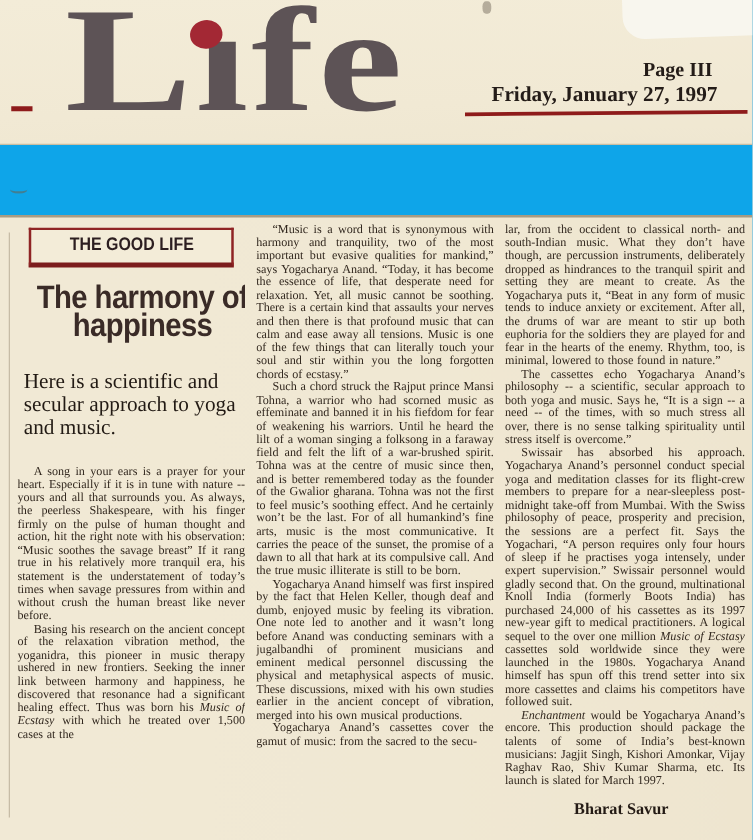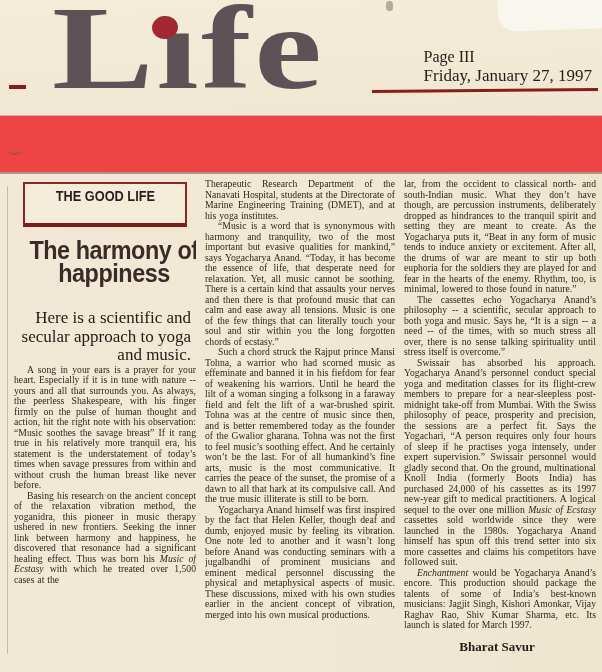--- a/index.html
+++ b/index.html
@@ -1,18 +1,18 @@
 <!DOCTYPE html>
 <html><head>
 <meta charset="utf-8">
 <style>
   html,body{margin:0;padding:0;background:#e9e5d8;}
   .page{
     position:relative; width:602px; height:672px; overflow:hidden;
-    background:#ef4444;
+    background:#0ea5e9;
     font-family:"Liberation Serif", serif;
   }
   
   .masthead{
     position:absolute; left:0; top:0; width:602px; height:115px;
     background:linear-gradient(178deg,#f3ecd8 0%,#f1e9d4 70%,#efe7d1 100%);
     border-bottom:1px solid rgba(150,135,100,0.45);
   }
   .masthead-tear{
     position:absolute; right:-6px; top:-8px; width:110px; height:38px;
@@ -25,22 +25,22 @@
     transform:scaleX(1.28); transform-origin:left top;
   }
   .logo-dot{
     position:absolute; left:100px; top:27px; width:26px; height:23px;
     background:#a32834; border-radius:50%; transform:rotate(-8deg);
   }
   .left-dash{
     position:absolute; left:9px; top:85px; width:17px; height:4px; background:#8e1b1b;
   }
   .dateline{
-    position:absolute; right:10px; top:48px; text-align:left;
-    color:#241c18; font-weight:normal;
+    position:absolute; right:28px; top:48px; text-align:right;
+    color:#241c18; font-weight:bold;
   }
   .page-number{font-size:16px; line-height:18px; padding-right:4px;}
   .date-text{font-size:17px; line-height:20px;}
   .red-rule{
     position:absolute; left:372px; top:89px; width:226px; height:3px;
     background:#8e1b1b; transform:rotate(-0.5deg);
   }
   .smudge{position:absolute; left:386px; top:1px; width:7px; height:10px;
     background:rgba(120,110,95,0.5); border-radius:40%;}
   
@@ -54,40 +54,40 @@
     background:rgba(120,105,80,0.35);
   }
   .col{position:absolute; overflow:hidden;}
   .col1{left:14px; top:8px; width:182px; height:488px;}
   .col2{left:205px; top:5px; width:190px; height:492px;}
   .col3{left:404px; top:5px; width:192px; height:492px;}
   
   .kicker-box{
     width:160px; margin:0 auto; border:2px solid #8f2424; border-bottom-width:4px;
     border-bottom-color:#7c1d1d; background:#f3ecd8;
-    text-align:center; padding:3px 0 18px 0;
+    text-align:center; padding:3px 0 5px 0;
   }
   .kicker-box span{
     display:inline-block; font-family:"Liberation Sans", sans-serif; font-weight:bold;
     font-size:14.5px; letter-spacing:0px; color:#2c1e20; transform:scaleX(0.88);
   }
   
   .headline{
     width:200px; margin:12px auto 0 auto; text-align:center;
     font-family:"Liberation Sans", sans-serif; font-weight:bold;
     font-size:26px; line-height:23px; letter-spacing:-0.5px; color:#3a2b27;
     transform:scaleX(0.9); transform-origin:center top;
   }
   
   .standfirst{
-    width:172px; margin:24px auto 0 auto; text-align:right;
+    width:172px; margin:24px auto 0 auto; text-align:left;
     font-size:17px; line-height:18.5px; color:#221a14; font-weight:normal;font-family:Liberation Serif, serif;
   }
   
-  .bodytext{}
+  .bodytext{margin-top:21px;}
   .bodytext p, .col2 p, .col3 p{
     margin:0; text-align:justify; font-size:9.7px; line-height:10.5px;
     color:#31271e; text-indent:13px; word-spacing:0.5px;
   }
   .noindent{text-indent:0 !important;}
   em{font-style:italic;}
   .byline{
     margin-top:8px; padding-right:6px; text-align:center;
     font-weight:bold; font-size:13px; color:#241b15;
   }
@@ -125,24 +125,24 @@
       </div>
       <h1 class="headline">The harmony of happiness</h1>
       <p class="standfirst">Here is a scientific and secular approach to yoga and music.</p>
       <div class="bodytext">
         <p><span>A song in your ears is a prayer for your heart. Especially if it is in tune with nature -- yours and all that surrounds you. As always, the peerless Shakespeare, with his finger firmly on the pulse of human thought and action, hit the right note with his observation: “Music soothes the savage breast” If it rang true in his relatively more tranquil era, his statement is the understatement of today’s times when savage pressures from within and without crush the human breast like never before.</span></p>
         <p><span>Basing his research on the ancient concept of the relaxation vibration method, the yoganidra, this pioneer in music therapy ushered in new frontiers. Seeking the inner link between harmony and happiness, he discovered that resonance had a significant healing effect. Thus was born his </span><em>Music of Ecstasy</em><span> with which he treated over 1,500 cases at the</span></p>
       </div>
     </div>
 
     <div class="col col2">
-      <p class="noindent"><span>Therapeutic Research Department of the Nanavati Hospital, students at the Directorate of Marine Engineering Training (DMET), and at his yoga institutes.</span></p>
       <p><span>“Music is a word that is synonymous with harmony and tranquility, two of the most important but evasive qualities for mankind,” says Yogacharya Anand. “Today, it has become the essence of life, that desperate need for relaxation. Yet, all music cannot be soothing. There is a certain kind that assaults your nerves and then there is that profound music that can calm and ease away all tensions. Music is one of the few things that can literally touch your soul and stir within you the long forgotten chords of ecstasy.”</span></p>
       <p><span>Such a chord struck the Rajput prince Mansi Tohna, a warrior who had scorned music as effeminate and banned it in his fiefdom for fear of weakening his warriors. Until he heard the lilt of a woman singing a folksong in a faraway field and felt the lift of a war-brushed spirit. Tohna was at the centre of music since then, and is better remembered today as the founder of the Gwalior gharana. Tohna was not the first to feel music’s soothing effect. And he certainly won’t be the last. For of all humankind’s fine arts, music is the most communicative. It carries the peace of the sunset, the promise of a dawn to all that hark at its compulsive call. And the true music illiterate is still to be born.</span></p>
       <p><span>Yogacharya Anand himself was first inspired by the fact that Helen Keller, though deaf and dumb, enjoyed music by feeling its vibration. One note led to another and it wasn’t long before Anand was conducting seminars with a jugalbandhi of prominent musicians and eminent medical personnel discussing the physical and metaphysical aspects of music. These discussions, mixed with his own studies earlier in the ancient concept of vibration, merged into his own musical productions.</span></p>
+      <p><span>Yogacharya Anand’s cassettes cover the gamut of music: from the sacred to the secu-</span></p>
     </div>
 
     <div class="col col3">
       <p class="noindent"><span>lar, from the occident to classical north- and south-Indian music. What they don’t have though, are percussion instruments, deliberately dropped as hindrances to the tranquil spirit and setting they are meant to create. As the Yogacharya puts it, “Beat in any form of music tends to induce anxiety or excitement. After all, the drums of war are meant to stir up both euphoria for the soldiers they are played for and fear in the hearts of the enemy. Rhythm, too, is minimal, lowered to those found in nature.”</span></p>
       <p><span>The cassettes echo Yogacharya Anand’s philosophy -- a scientific, secular approach to both yoga and music. Says he, “It is a sign -- a need -- of the times, with so much stress all over, there is no sense talking spirituality until stress itself is overcome.”</span></p>
       <p><span>Swissair has absorbed his approach. Yogacharya Anand’s personnel conduct special yoga and meditation classes for its flight-crew members to prepare for a near-sleepless post-midnight take-off from Mumbai. With the Swiss philosophy of peace, prosperity and precision, the sessions are a perfect fit. Says the Yogachari, “A person requires only four hours of sleep if he practises yoga intensely, under expert supervision.” Swissair personnel would gladly second that. On the ground, multinational Knoll India (formerly Boots India) has purchased 24,000 of his cassettes as its 1997 new-year gift to medical practitioners. A logical sequel to the over one million </span><em>Music of Ecstasy</em><span> cassettes sold worldwide since they were launched in the 1980s. Yogacharya Anand himself has spun off this trend setter into six more cassettes and claims his competitors have followed suit.</span></p>
       <p><em>Enchantment</em><span> would be Yogacharya Anand’s encore. This production should package the talents of some of India’s best-known musicians: Jagjit Singh, Kishori Amonkar, Vijay Raghav Rao, Shiv Kumar Sharma, etc. Its launch is slated for March 1997.</span></p>
       <div class="byline">Bharat Savur</div>
     </div>
 

